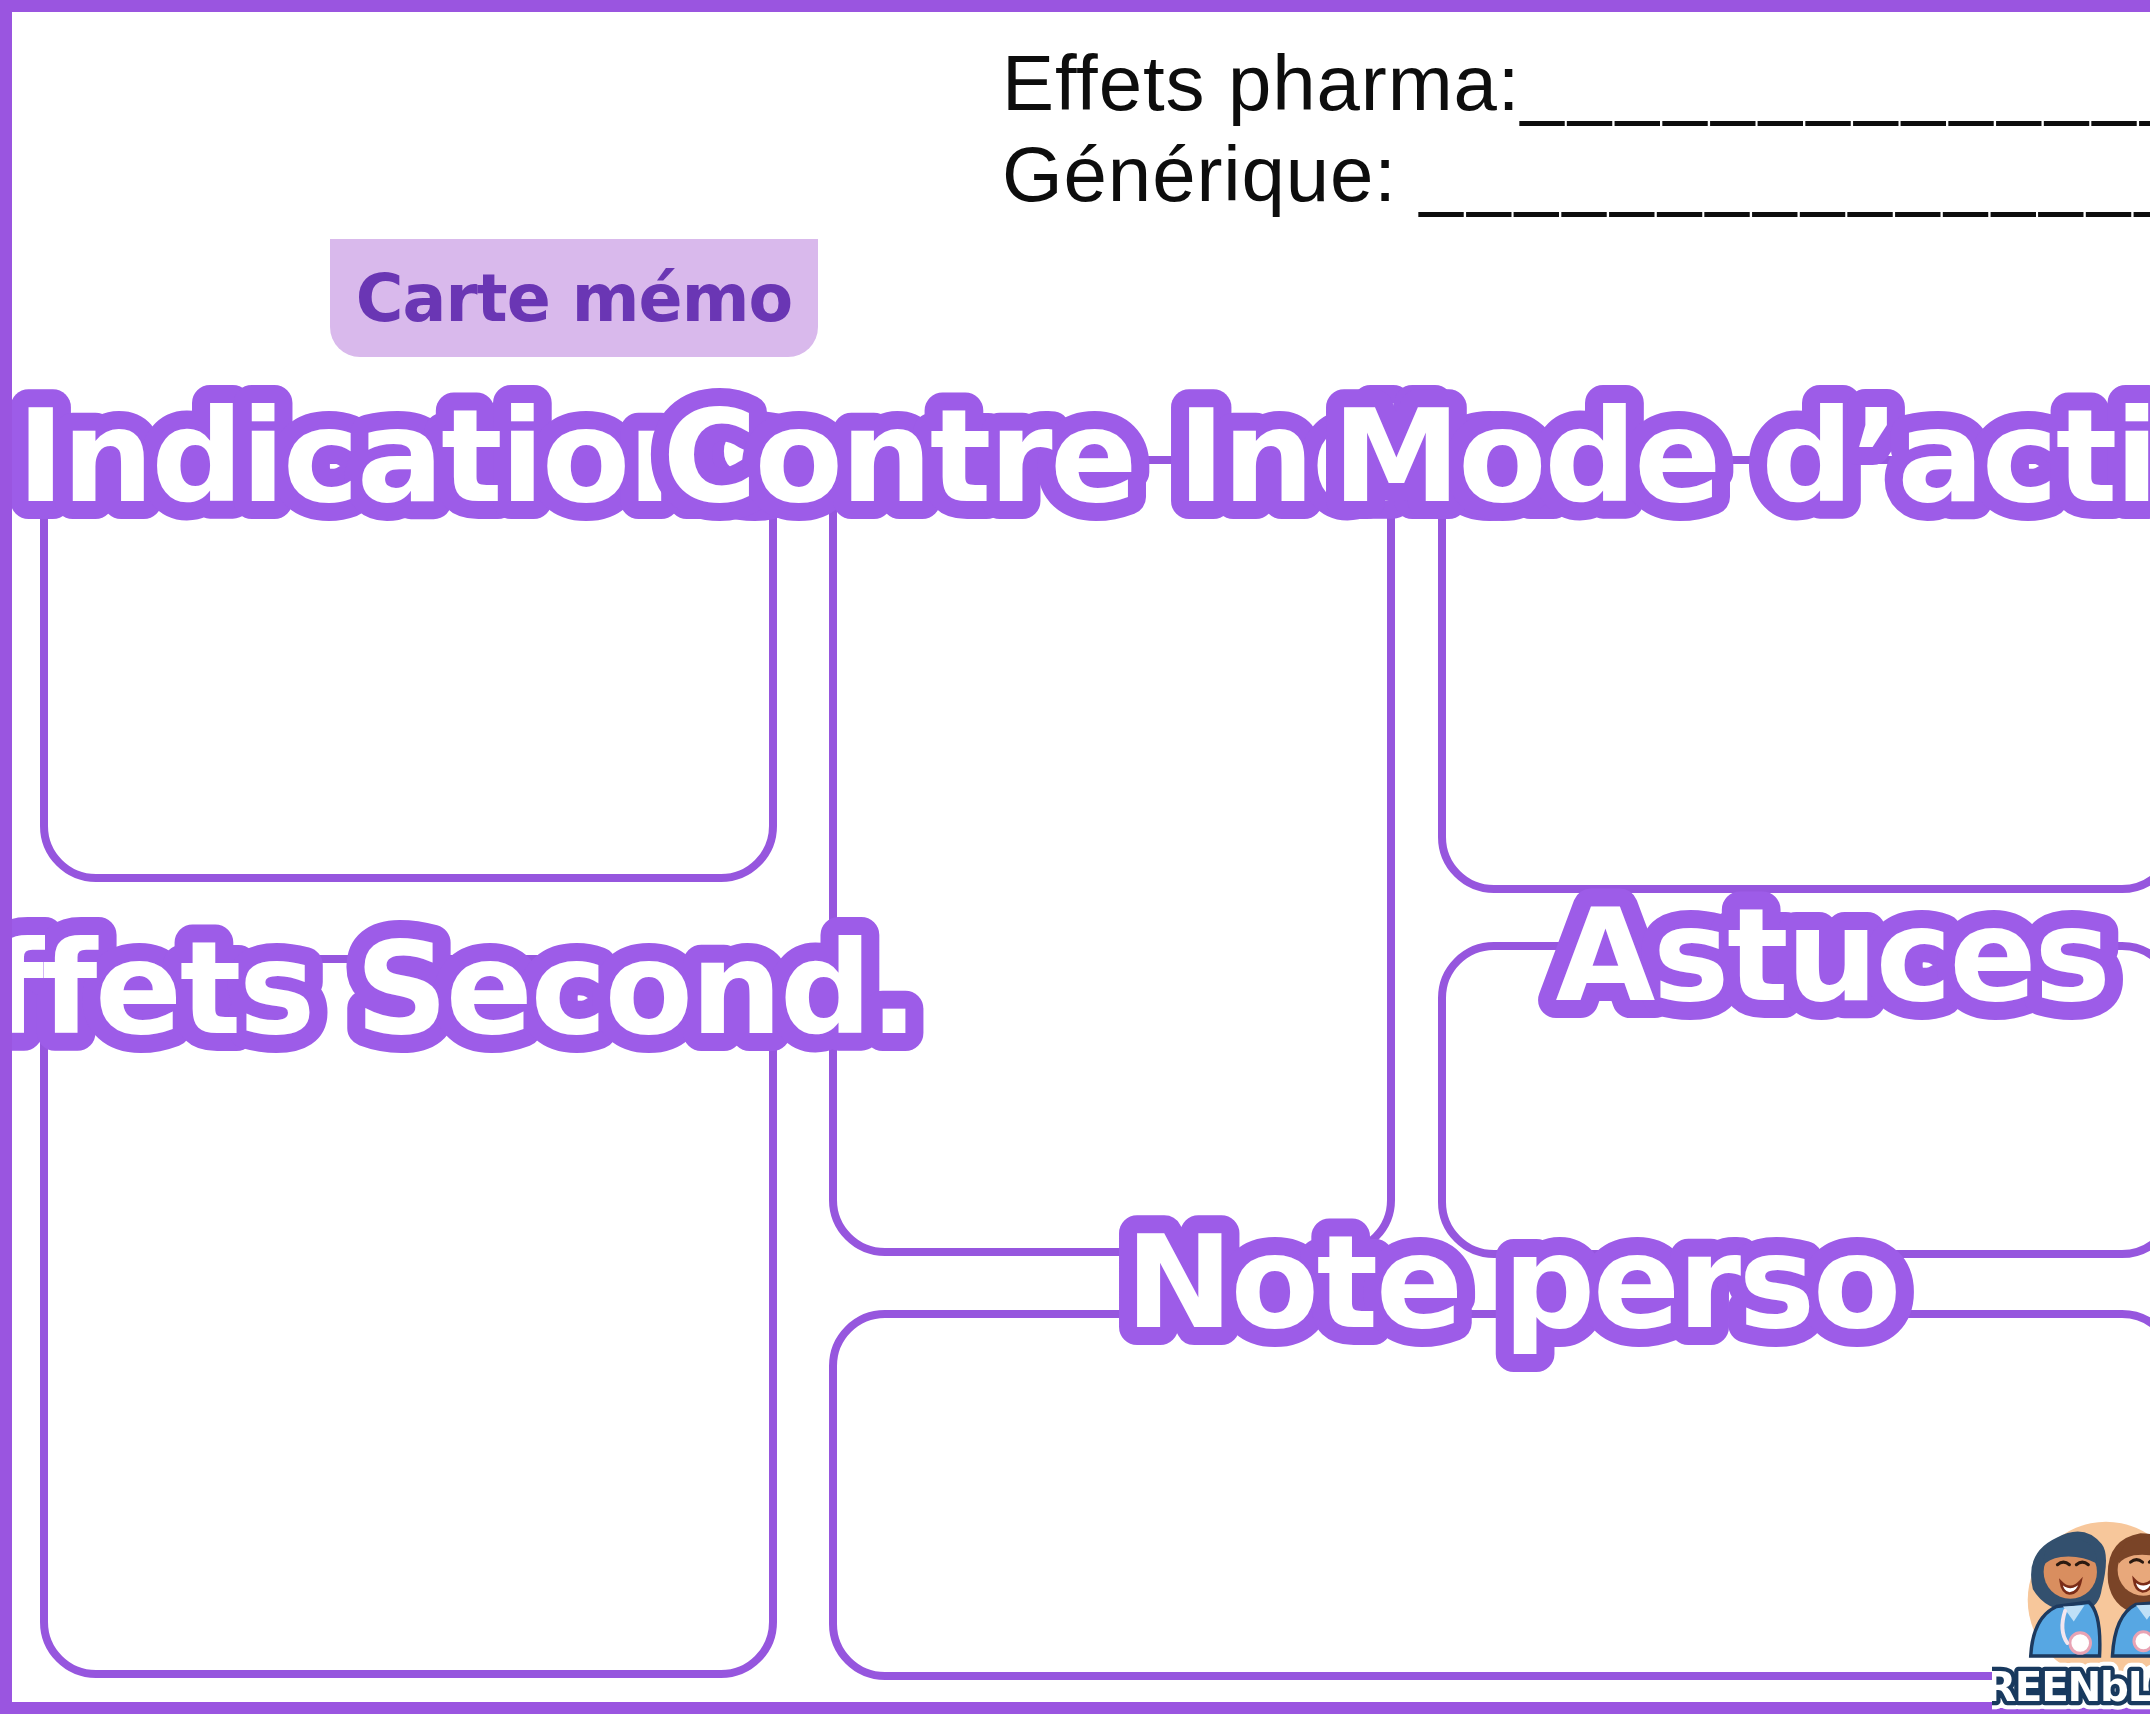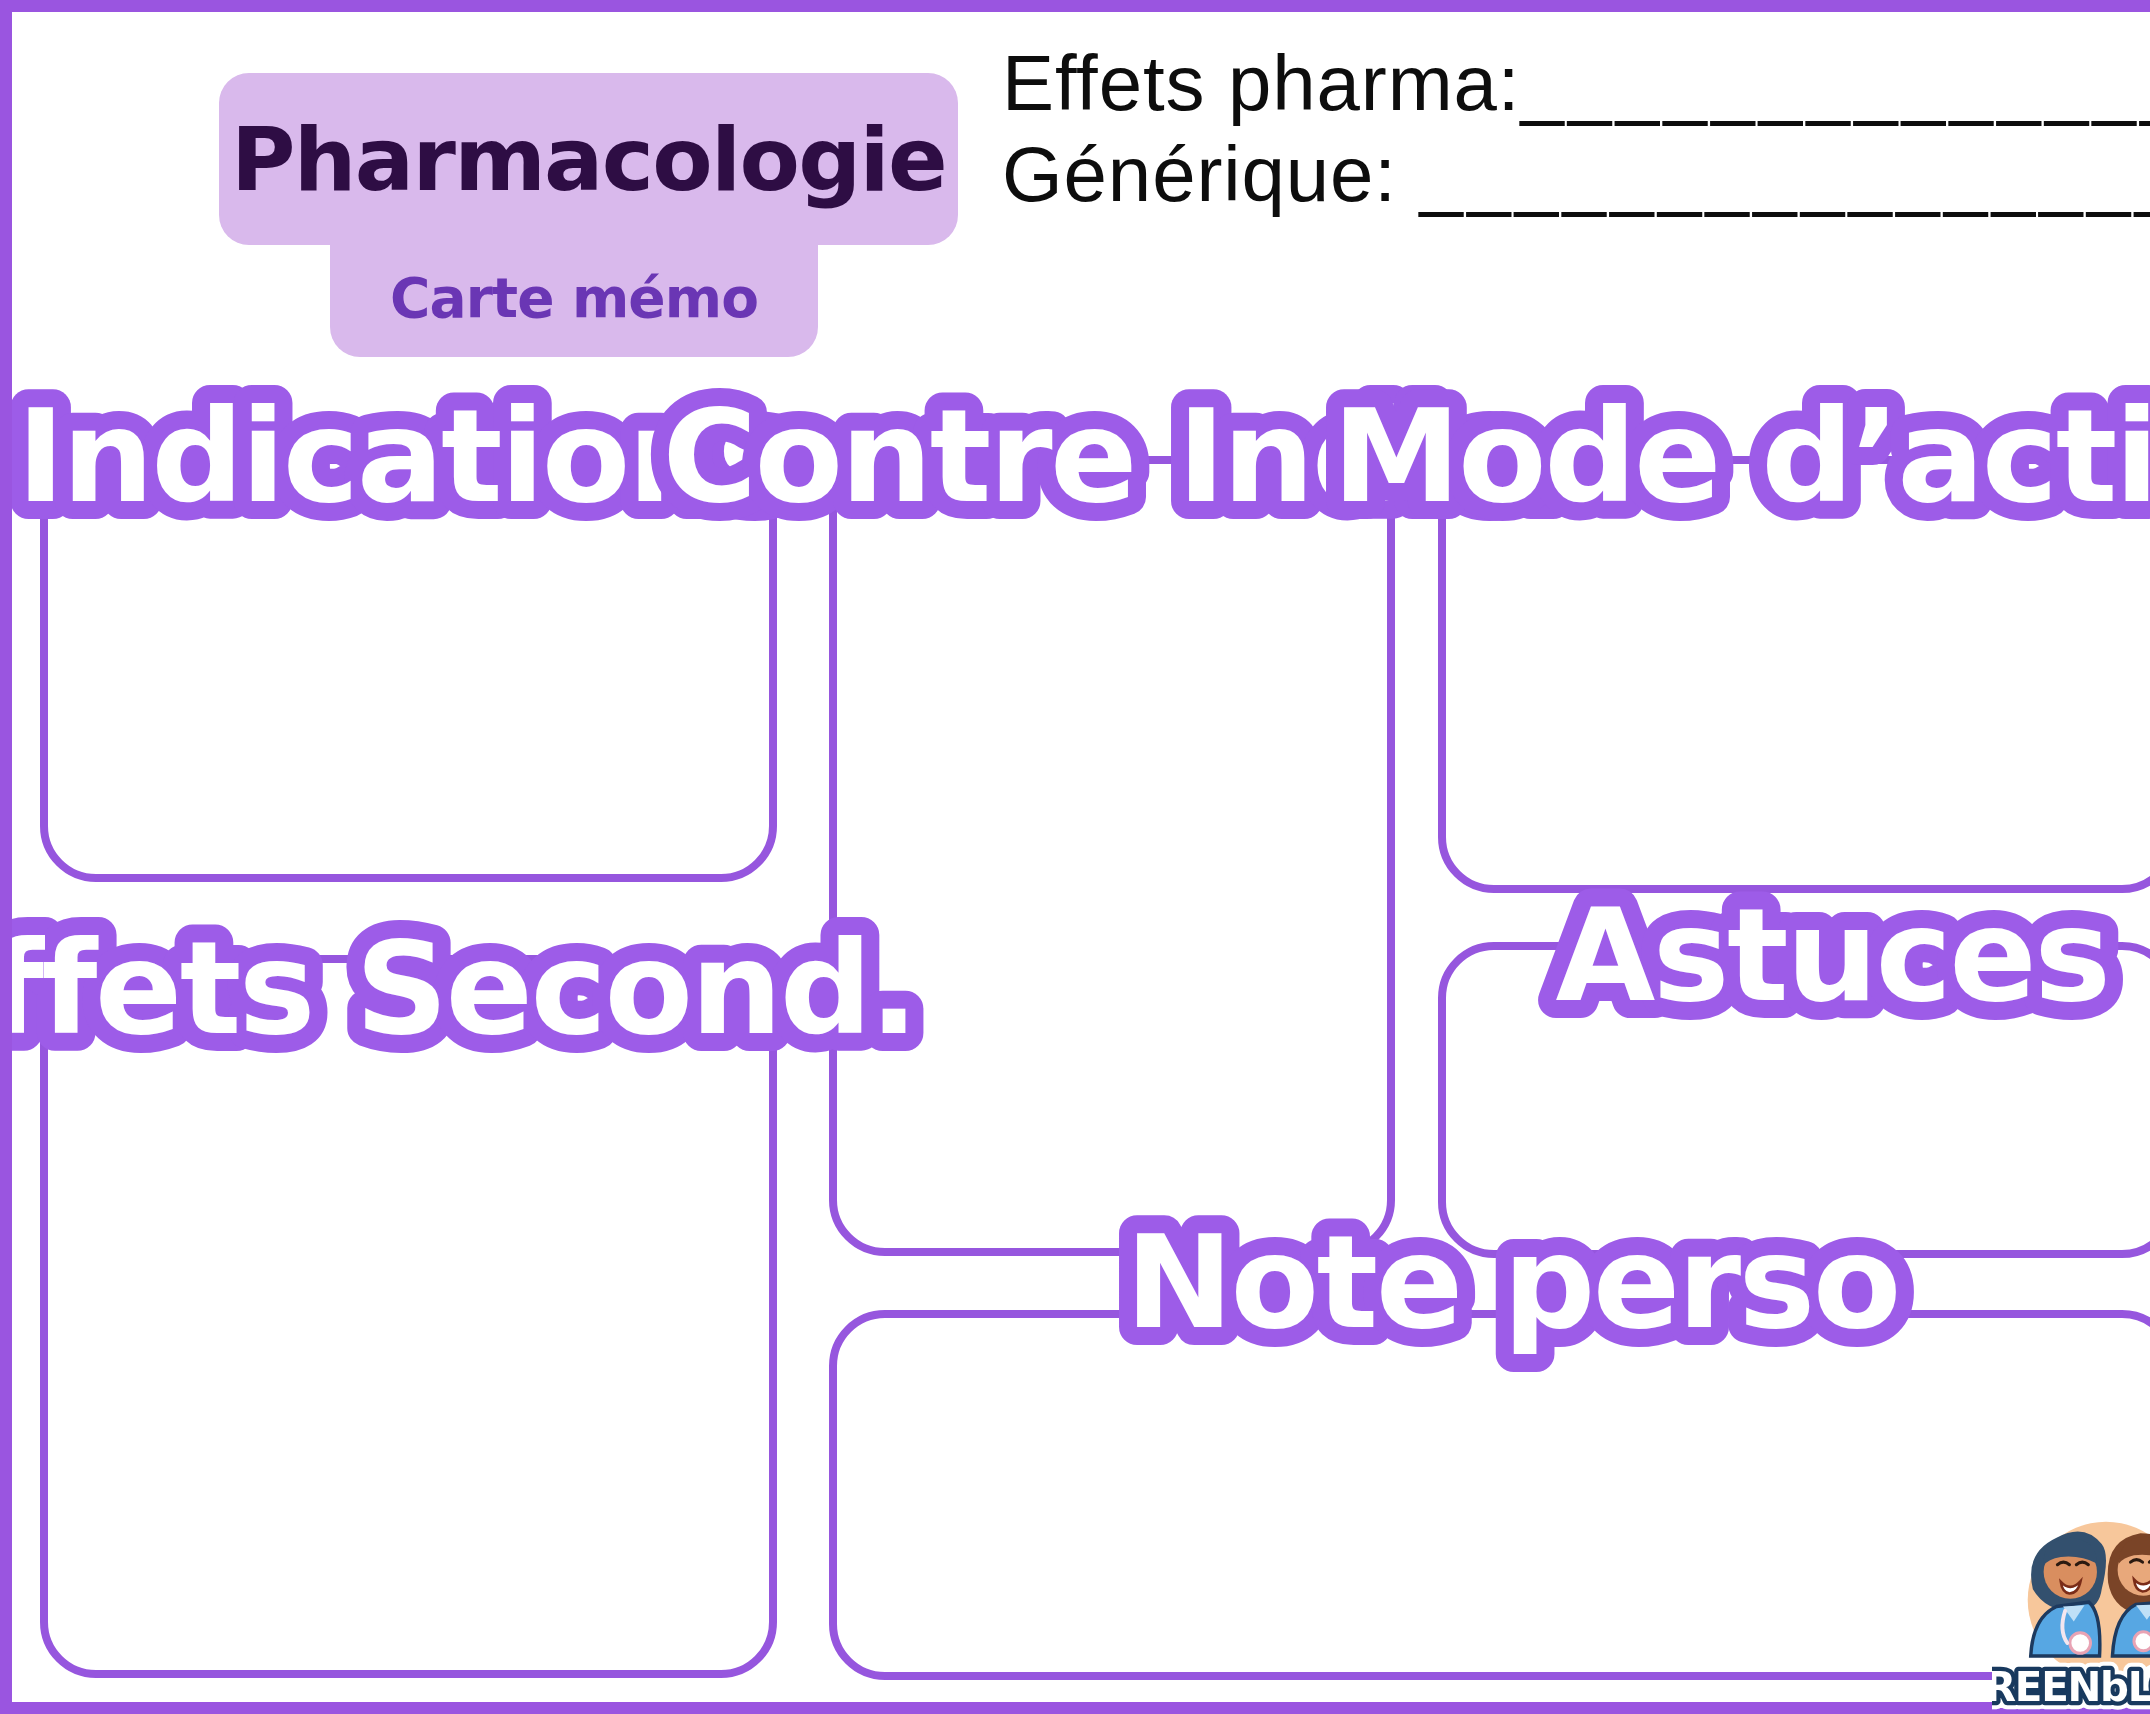--- a/index.html
+++ b/index.html
@@ -44,21 +44,21 @@
   .title-tab{
     position:absolute;left:330px;top:239px;width:488px;height:118px;
     background:var(--titlefill);
     border-radius:0 0 30px 30px;
     display:flex;align-items:center;justify-content:center;
     z-index:2;
   }
   .title-tab .t{
     font-family:"DejaVu Sans", sans-serif;
     font-weight:bold;
-    font-size:55px;
+    font-size:65px;
     letter-spacing:-0.9px;
     color:var(--subtitletext);
   }
   
   .field{
     position:absolute;left:1002px;
     white-space:nowrap;
     font-size:78px;
     color:var(--ink);
     letter-spacing:0.9px;
@@ -114,23 +114,20 @@
     text-anchor:middle;
   }
 </style>
 </head>
 <body>
 
 <div class="canvas">
 
   <div class="frame"></div>
 
-  <div class="title-main">
-    <div class="t">Pharmacologie</div>
-  </div>
   <div class="title-tab">
     <div class="t">Carte mémo</div>
   </div>
 
   <div class="field field-classe">
     <span>Effets pharma:</span><span class="blank">___________________</span>
   </div>
   <div class="field field-generique">
     <span>Générique: </span><span class="blank">______________________</span>
   </div>

